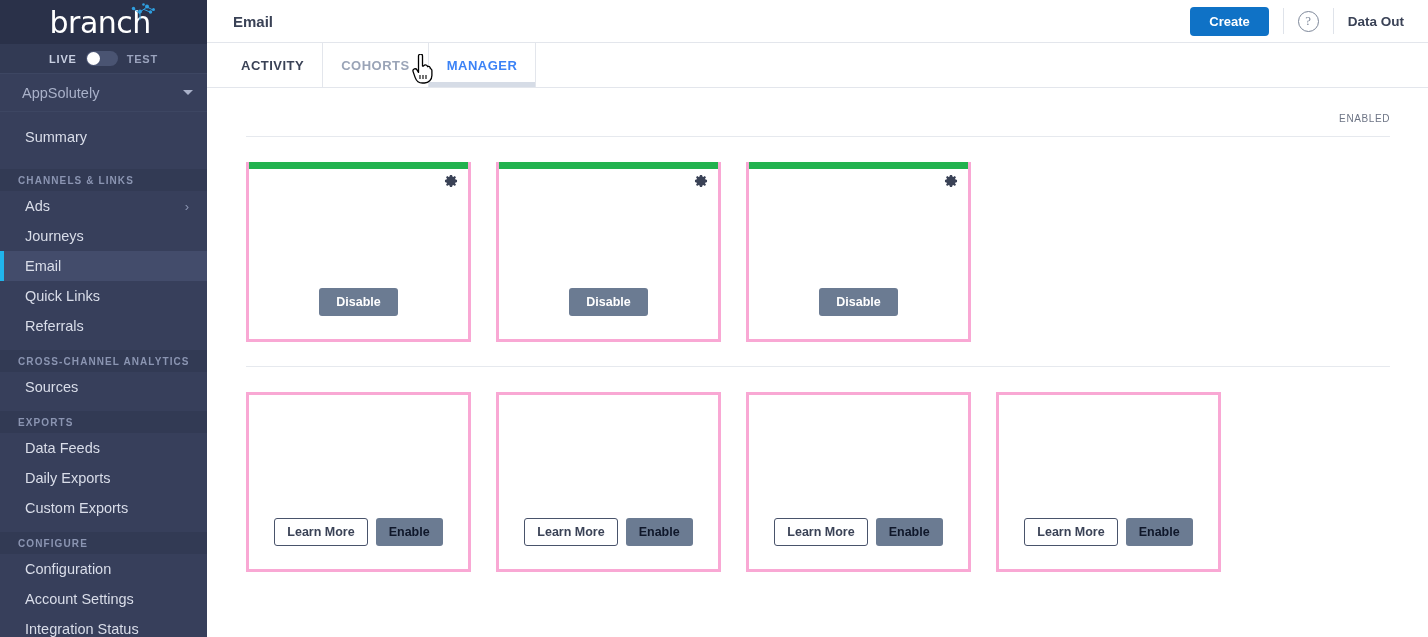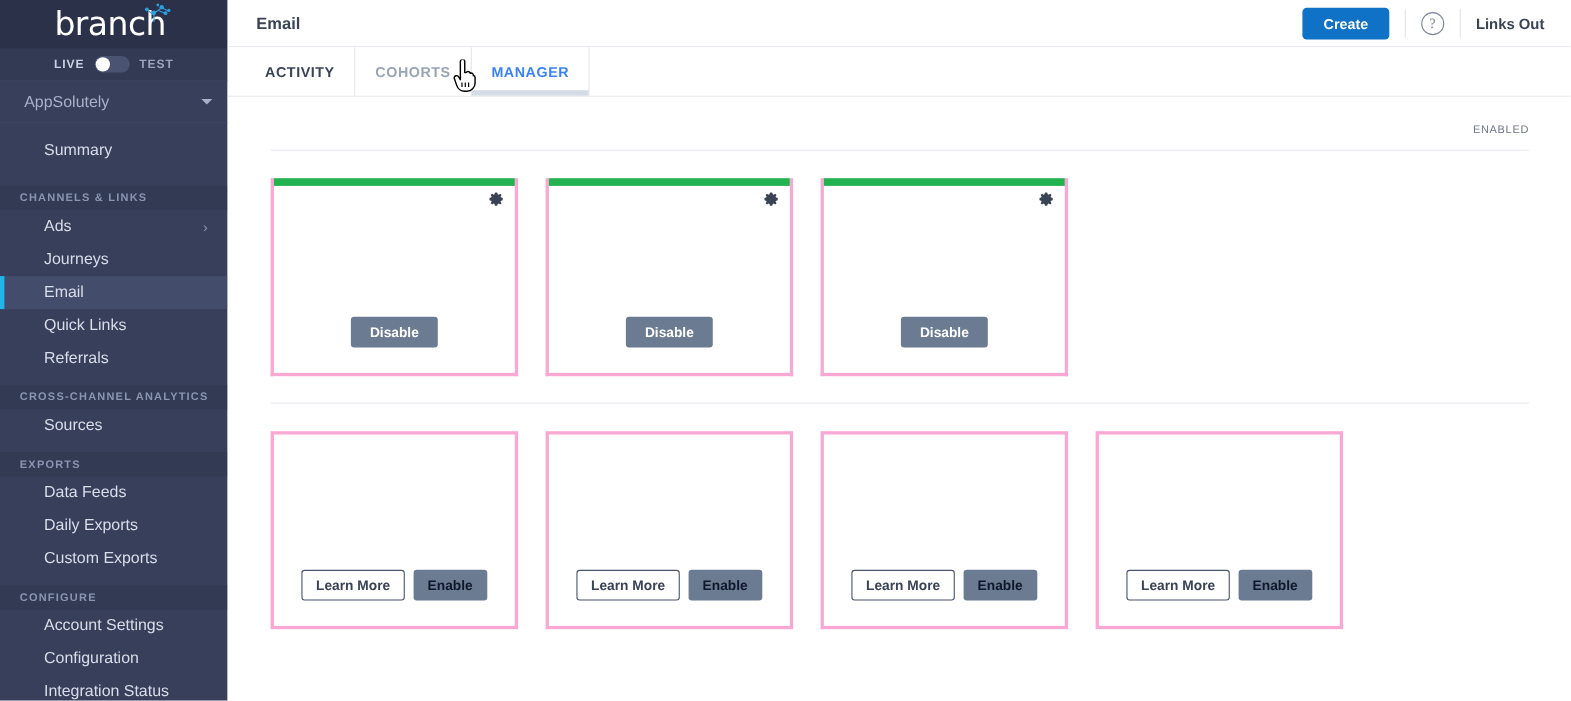--- a/index.html
+++ b/index.html
@@ -71,21 +71,21 @@
   .caret {
     width: 0; height: 0;
     border-left: 5px solid transparent;
     border-right: 5px solid transparent;
     border-top: 5px solid #a9b1c9;
   }
 
   .nav-item {
     height: 30px;
     display: flex; align-items: center;
-    padding-left: 40px;
+    padding-left: 25px;
     color: #d9dde9;
     font-size: 14.5px;
     cursor: pointer;
     position: relative;
   }
   .nav-item.active {
     background: #434c6b;
   }
   .nav-item.active::before {
     content: "";
@@ -326,41 +326,41 @@
     <div class="nav-item">
       <span>Daily Exports</span>
     </div>
     <div class="nav-item">
       <span>Custom Exports</span>
     </div>
 
     <div class="nav-sep"></div>
     <div class="nav-group-label">CONFIGURE</div>
     <div class="nav-item">
+      <span>Configuration</span>
+    </div>
+    <div class="nav-item">
       <span>Account Settings</span>
-    </div>
-    <div class="nav-item">
-      <span>Configuration</span>
     </div>
     <div class="nav-item">
       <span>Integration Status</span>
     </div>
 
   </aside>
 
   <section id="main">
 
     <header class="topbar">
       <span class="page-title">Email</span>
       <div class="topbar-right">
         <button class="btn-create" style="background: rgb(15, 114, 198);">Create</button>
         <span class="vdiv"></span>
         <span class="help-icon">?</span>
         <span class="vdiv"></span>
-        <span class="signout">Links Out</span>
+        <span class="signout">Data Out</span>
       </div>
     </header>
 
     <nav class="tabbar">
       <div class="tab strong">ACTIVITY</div>
       <div class="tab">COHORTS</div>
       <div class="tab selected">MANAGER</div>
     </nav>
 
     <div class="content">

